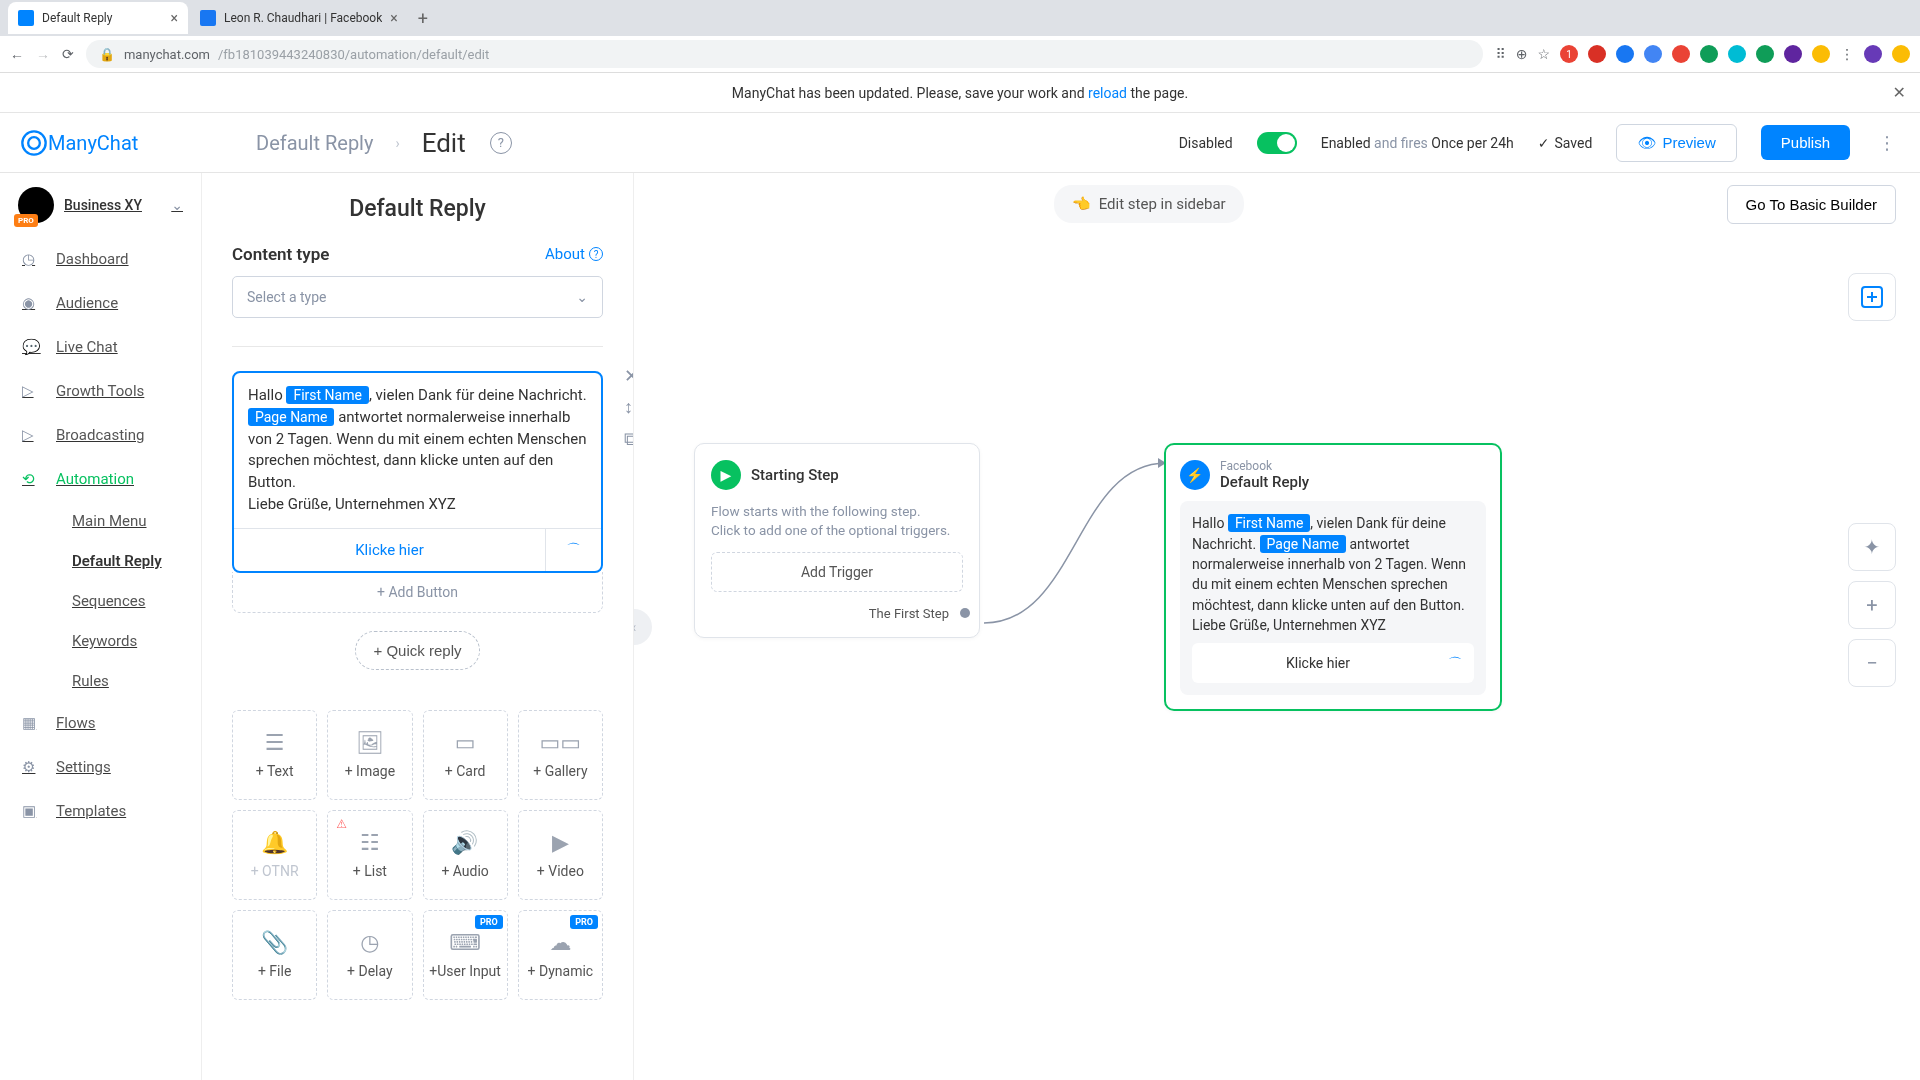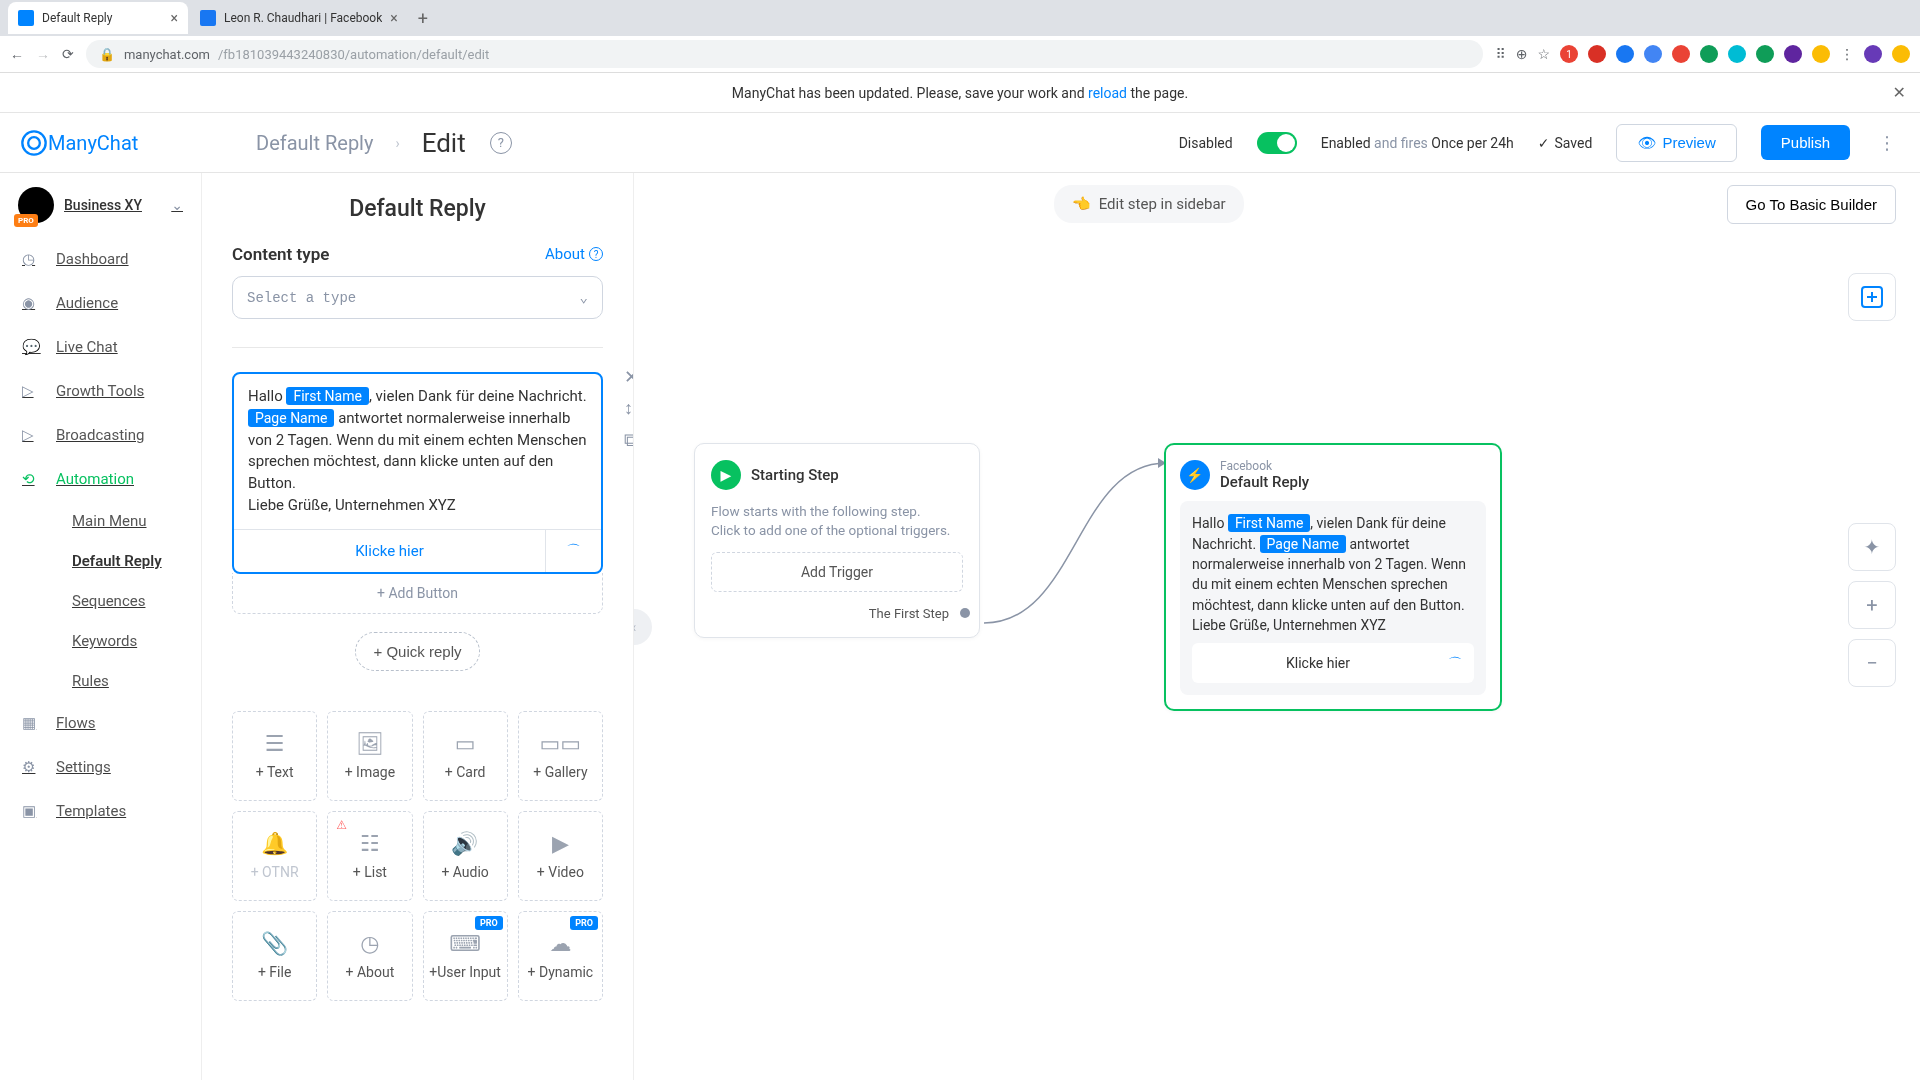--- a/index.html
+++ b/index.html
@@ -59,21 +59,21 @@
 .nav-ico { width: 20px; display: flex; align-items: center; color: #8a94a6; }
 .sub-item { padding: 11px 22px 11px 72px; color: #555; cursor: pointer; font-size: 15px; }
 .sub-item.current { font-weight: 600; color: #333; }
 
 
 .editor-panel { width: 432px; border-right: 1px solid #eee; padding: 22px 30px; overflow-y: auto; background: #fff; }
 .panel-title { font-size: 23px; font-weight: 500; text-align: center; margin-bottom: 22px; }
 .section-row { display: flex; justify-content: space-between; align-items: center; margin-bottom: 12px; }
 .section-label { font-size: 17px; font-weight: 600; }
 .about-link { color: #0084ff; font-size: 15px; display: flex; align-items: center; gap: 4px; }
-.select-box { border: 1px solid #d0d6e0; border-radius: 10px; padding: 12px 14px; display: flex; justify-content: space-between; align-items: center; color: #8a94a6; cursor: pointer; margin-bottom: 28px; font-family: Liberation Mono, monospace; }
+.select-box { border: 1px solid #d0d6e0; border-radius: 5px; padding: 12px 14px; display: flex; justify-content: space-between; align-items: center; color: #8a94a6; cursor: pointer; margin-bottom: 28px; }
 .divider { border: none; border-top: 1px solid #e8e8e8; margin-bottom: 24px; }
 .msg-block-wrap { position: relative; margin-bottom: 18px; }
 .msg-card { border: 2px solid #0084ff; border-radius: 8px; overflow: hidden; }
 .msg-text { padding: 12px 14px; font-size: 15px; line-height: 1.45; }
 .tag-chip { background: #0084ff; color: #fff; padding: 1px 7px; border-radius: 3px; font-size: 14px; }
 .msg-btn-row { display: flex; border-top: 1px solid #e0e4ea; }
 .msg-btn { flex: 1; text-align: center; padding: 12px; color: #0084ff; font-size: 15px; cursor: pointer; }
 .msg-phone { width: 56px; border-left: 1px solid #e0e4ea; display: flex; align-items: center; justify-content: center; color: #0084ff; }
 .add-btn-row { border: 1px dashed #d0d6e0; border-top: none; border-radius: 0 0 8px 8px; text-align: center; padding: 12px; color: #8a94a6; cursor: pointer; margin-top: -1px; }
 .side-controls { position: absolute; top: -6px; right: -36px; display: flex; flex-direction: column; gap: 10px; color: #8a94a6; }
@@ -324,21 +324,21 @@
       <div class="block-tile">
           <span class="tile-ico">▶</span>
           <span>+ Video</span>
         </div>
       <div class="block-tile">
           <span class="tile-ico">📎</span>
           <span>+ File</span>
         </div>
       <div class="block-tile">
           <span class="tile-ico">◷</span>
-          <span>+ About</span>
+          <span>+ Delay</span>
         </div>
       <div class="block-tile">
           <span class="pro-badge">PRO</span>
           <span class="tile-ico">⌨</span>
           <span>+User Input</span>
         </div>
       <div class="block-tile">
           <span class="pro-badge">PRO</span>
           <span class="tile-ico">☁</span>
           <span>+ Dynamic</span>

